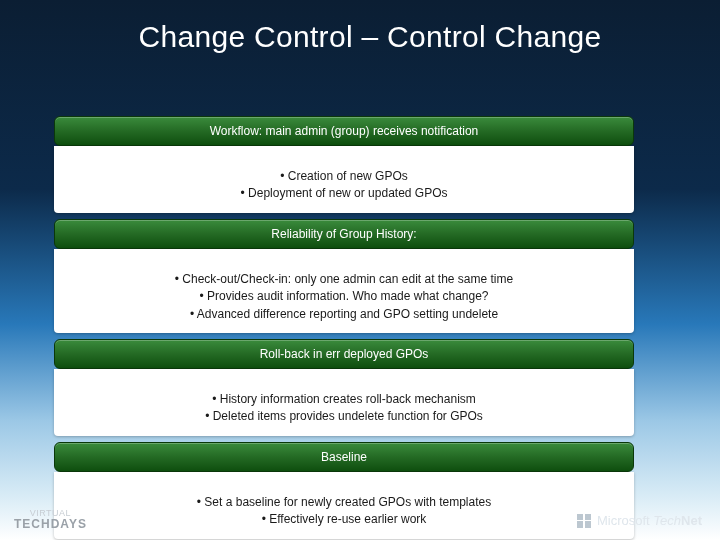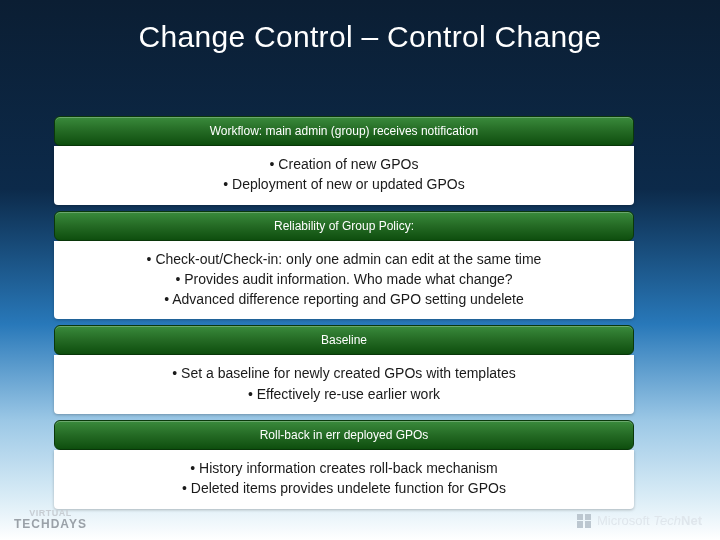--- a/index.html
+++ b/index.html
@@ -27,39 +27,39 @@
     background: linear-gradient(to bottom, #3a8b3c 0%, #246a24 50%, #0e4e0e 100%);
     color: #ffffff;
     font-size: 12px;
     padding: 7px 14px;
     border-radius: 6px;
     border: 1px solid #0a380a;
     box-shadow: inset 0 1px 0 rgba(255,255,255,0.25);
   }
   .body {
     background: #ffffff;
-    font-size: 14px;
+    font-size: 12px;
     color: #1a1a1a;
-    padding: 8px 14px 10px 14px;
+    padding: 22px 14px 10px 14px;
     border-radius: 0 0 4px 4px;
     line-height: 1.45;
     box-shadow: 0 1px 3px rgba(0,0,0,0.25);
   }
   .body .item::before { content: "• "; }
   .footer-left {
     position: absolute;
     left: 14px;
     bottom: 10px;
     color: #c7cdd3;
     font-size: 11px;
     letter-spacing: 0.5px;
     line-height: 1;
   }
   .footer-left .techdays { color: #9aa1a8; font-size: 12px; letter-spacing: 1px; font-weight: 600; }
-  .footer-left .virtual { font-weight: 700; font-size: 9px; }
+  .footer-left .virtual { font-weight: 400; font-size: 9px; }
   .footer-right {
     position: absolute;
     right: 18px;
     bottom: 12px;
     color: #dfe6ec;
     font-size: 13px;
     display: flex;
     align-items: center;
     gap: 6px;
   }
@@ -84,41 +84,41 @@
 
     <div class="block">
       <div class="header">Workflow: main admin (group) receives notification</div>
       <div class="body">
         <div class="item">Creation of new GPOs</div>
         <div class="item">Deployment of new or updated GPOs</div>
       </div>
     </div>
 
     <div class="block">
-      <div class="header">Reliability of Group Policy:</div>
+      <div class="header">Reliability of Group History:</div>
       <div class="body">
         <div class="item">Check-out/Check-in: only one admin can edit at the same time</div>
         <div class="item">Provides audit information. Who made what change?</div>
         <div class="item">Advanced difference reporting and GPO setting undelete</div>
       </div>
     </div>
 
     <div class="block">
+      <div class="header">Roll-back in err deployed GPOs</div>
+      <div class="body">
+        <div class="item">History information creates roll-back mechanism</div>
+        <div class="item">Deleted items provides undelete function for GPOs</div>
+      </div>
+    </div>
+
+    <div class="block">
       <div class="header">Baseline</div>
       <div class="body">
         <div class="item">Set a baseline for newly created GPOs with templates</div>
         <div class="item">Effectively re-use earlier work</div>
-      </div>
-    </div>
-
-    <div class="block">
-      <div class="header">Roll-back in err deployed GPOs</div>
-      <div class="body">
-        <div class="item">History information creates roll-back mechanism</div>
-        <div class="item">Deleted items provides undelete function for GPOs</div>
       </div>
     </div>
 
   </div>
 
   <div class="footer-left">
     <div class="virtual">VIRTUAL</div>
     <div class="techdays">TECHDAYS</div>
   </div>
 

